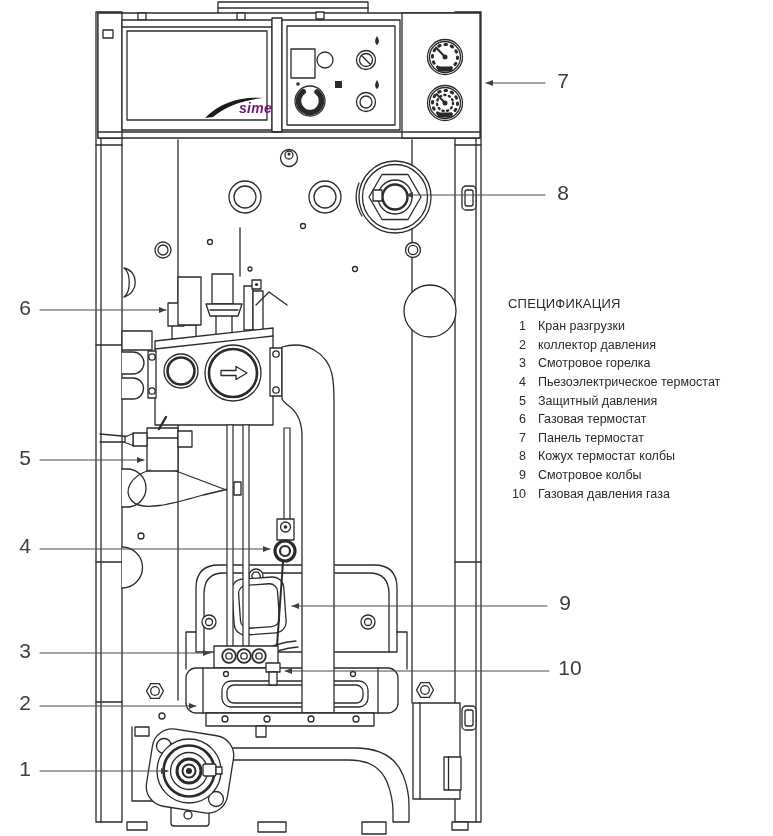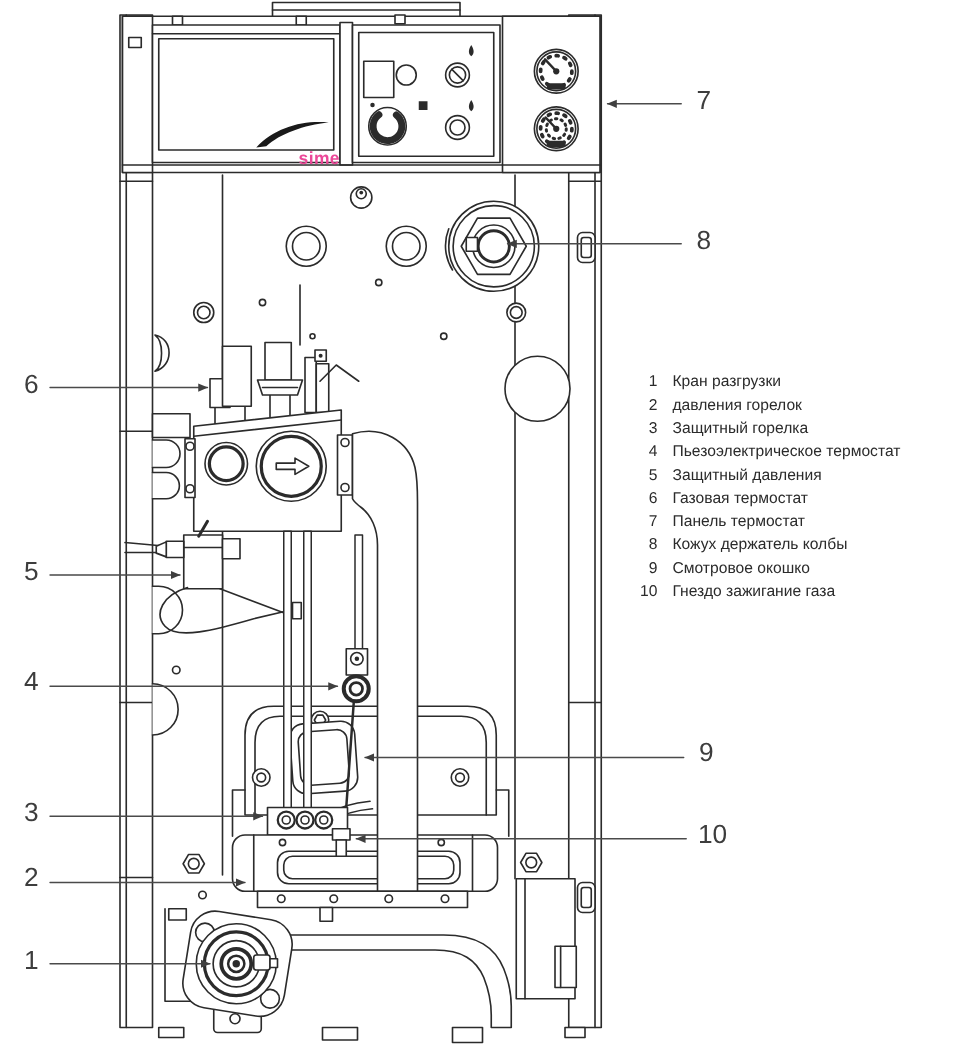--- a/index.html
+++ b/index.html
@@ -7,21 +7,21 @@
          font-family:"Liberation Sans",sans-serif;overflow:hidden;}
   svg.drawing{position:absolute;left:0;top:0;}
   .callout{position:absolute;font-size:21px;color:#3d3d3d;text-align:center;line-height:1;
            font-family:"Liberation Sans",sans-serif;}
   .spec{position:absolute;left:508px;top:296px;color:#2b2b2b;}
   .spec-title{font-size:13px;margin:0 0 6px 0;letter-spacing:.2px;}
   .spec-row{display:flex;height:18.6px;align-items:center;font-size:12.5px;}
   .spec-num{width:18px;text-align:right;margin-right:12px;flex:none;}
   .spec-label{white-space:nowrap;}
   .logo{position:absolute;left:220px;top:100px;width:52px;text-align:right;
-        font-weight:bold;font-size:14px;color:#ec4899;letter-spacing:.3px;margin-top:18px;}
+        font-style:italic;font-weight:bold;font-size:14px;color:#701a75;letter-spacing:.3px;}
 </style>
 </head>
 <body>
 
 <div class="stage">
 
 <svg class="drawing" width="773" height="836" viewBox="0 0 773 836">
   <defs>
     <marker id="ah" viewBox="0 0 10 10" refX="9" refY="5" markerWidth="7.5" markerHeight="7.5" orient="auto">
       <path d="M0 1 L9.5 5 L0 9 Z" fill="#3f3f3f"></path>
@@ -330,55 +330,56 @@
 <div class="callout" style="left:10px;top:535px;width:30px">4</div>
 <div class="callout" style="left:10px;top:640px;width:30px">3</div>
 <div class="callout" style="left:10px;top:692px;width:30px">2</div>
 <div class="callout" style="left:10px;top:758px;width:30px">1</div>
 <div class="callout" style="left:546px;top:70px;width:34px">7</div>
 <div class="callout" style="left:546px;top:182px;width:34px">8</div>
 <div class="callout" style="left:548px;top:592px;width:34px">9</div>
 <div class="callout" style="left:550px;top:657px;width:40px">10</div>
 
 <div class="spec">
+  <div class="spec-title">СПЕЦИФИКАЦИЯ</div>
   <div class="spec-row">
     <span class="spec-num">1</span>
     <span class="spec-label">Кран разгрузки</span>
   </div>
   <div class="spec-row">
     <span class="spec-num">2</span>
-    <span class="spec-label">давления горелок</span>
+    <span class="spec-label">коллектор давления</span>
   </div>
   <div class="spec-row">
     <span class="spec-num">3</span>
-    <span class="spec-label">Защитный горелка</span>
+    <span class="spec-label">Смотровое горелка</span>
   </div>
   <div class="spec-row">
     <span class="spec-num">4</span>
     <span class="spec-label">Пьезоэлектрическое термостат</span>
   </div>
   <div class="spec-row">
     <span class="spec-num">5</span>
     <span class="spec-label">Защитный давления</span>
   </div>
   <div class="spec-row">
     <span class="spec-num">6</span>
     <span class="spec-label">Газовая термостат</span>
   </div>
   <div class="spec-row">
     <span class="spec-num">7</span>
     <span class="spec-label">Панель термостат</span>
   </div>
   <div class="spec-row">
     <span class="spec-num">8</span>
-    <span class="spec-label">Кожух держатель колбы</span>
+    <span class="spec-label">Кожух термостат колбы</span>
   </div>
   <div class="spec-row">
     <span class="spec-num">9</span>
-    <span class="spec-label">Смотровое окошко</span>
+    <span class="spec-label">Смотровое колбы</span>
   </div>
   <div class="spec-row">
     <span class="spec-num">10</span>
-    <span class="spec-label">Гнездо зажигание газа</span>
+    <span class="spec-label">Газовая давления газа</span>
   </div>
 </div>
 
 </div>
 
 </body></html>

